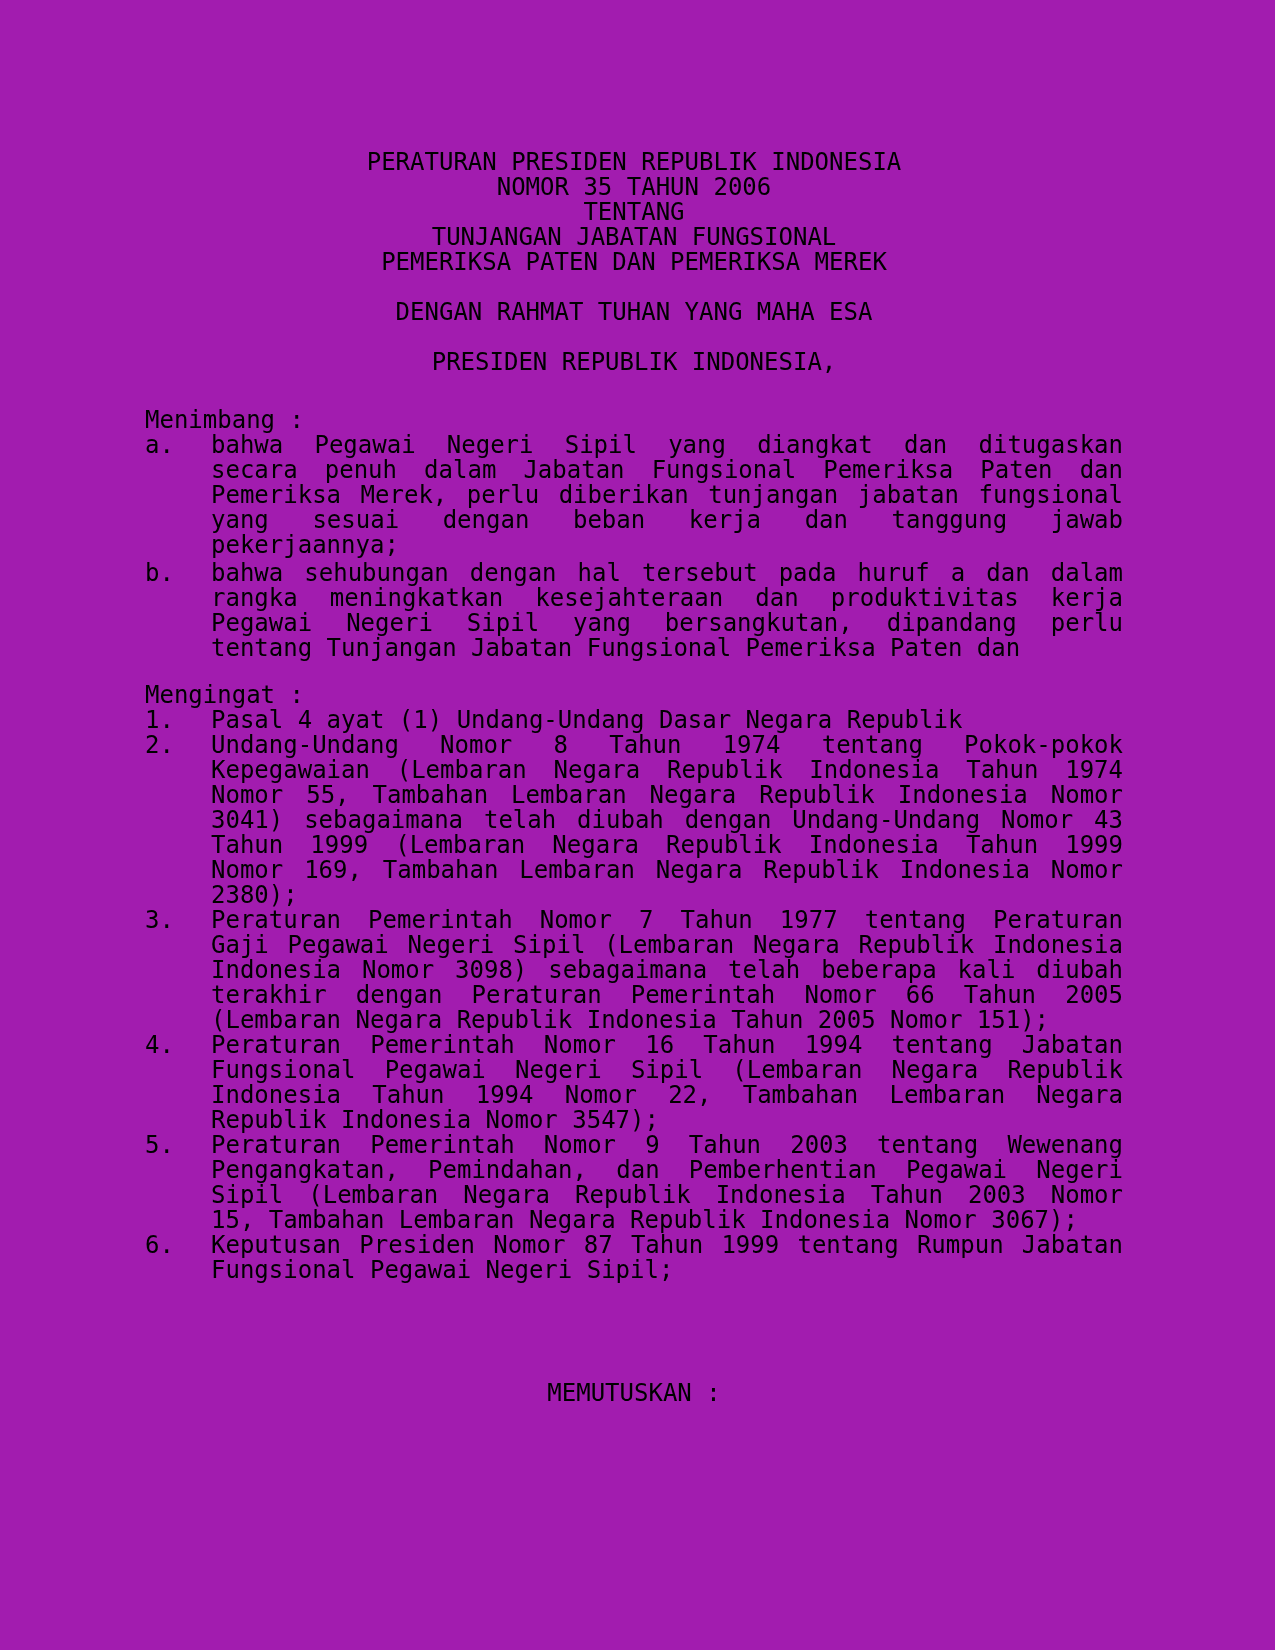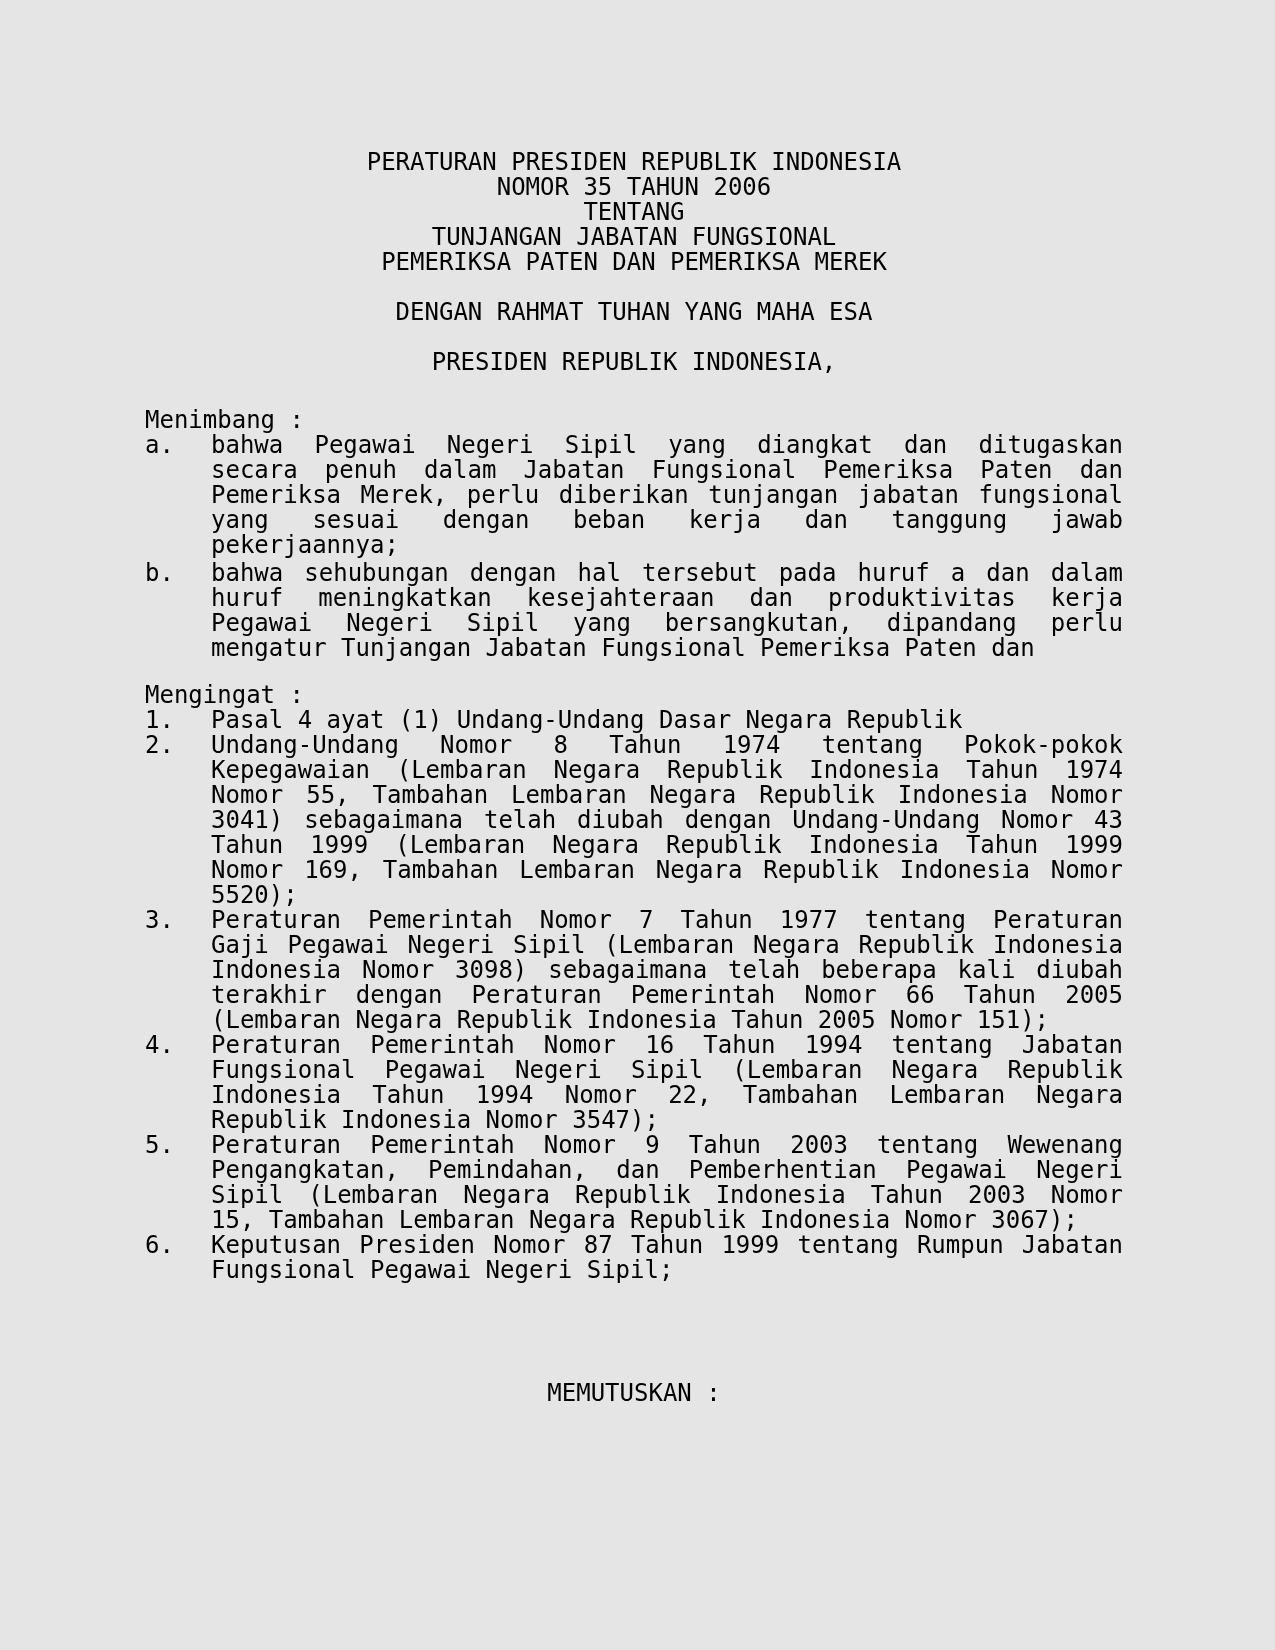--- a/index.html
+++ b/index.html
@@ -38,21 +38,21 @@
     flex: 1 1 auto;
     min-width: 0;
   }
   
   .justified > div { text-align: justify; text-align-last: justify; }
   .justified > div:last-child { text-align-last: left; }
 </style>
 </head>
 <body>
 
-<div class="page" style="background: #e5e5e5; color: rgb(0, 0, 0);">
+<div class="page" style="background: #a21caf; color: rgb(0, 0, 0);">
 
   <div class="title-block centered">
     <div>PERATURAN PRESIDEN REPUBLIK INDONESIA</div>
     <div>NOMOR 35 TAHUN 2006</div>
     <div>TENTANG</div>
     <div>TUNJANGAN JABATAN FUNGSIONAL</div>
     <div>PEMERIKSA PATEN DAN PEMERIKSA MEREK</div>
   </div>
 
   <div class="centered gap-above">DENGAN RAHMAT TUHAN YANG MAHA ESA</div>
@@ -69,23 +69,23 @@
             <div>secara penuh dalam Jabatan Fungsional Pemeriksa Paten dan</div>
             <div>Pemeriksa Merek, perlu diberikan tunjangan jabatan fungsional</div>
             <div>yang sesuai dengan beban kerja dan tanggung jawab</div>
             <div>pekerjaannya;</div>
           </div>
         </div>
         <div class="list-item">
           <span class="marker">b.</span>
           <div class="item-lines justified">
             <div>bahwa sehubungan dengan hal tersebut pada huruf a dan dalam</div>
-            <div>huruf meningkatkan kesejahteraan dan produktivitas kerja</div>
+            <div>rangka meningkatkan kesejahteraan dan produktivitas kerja</div>
             <div>Pegawai Negeri Sipil yang bersangkutan, dipandang perlu</div>
-            <div>mengatur Tunjangan Jabatan Fungsional Pemeriksa Paten dan</div>
+            <div>tentang Tunjangan Jabatan Fungsional Pemeriksa Paten dan</div>
           </div>
         </div>
       </div>
   </div>
 
   <div class="mengingat-section">
     <div class="section-label">Mengingat :</div>
     <div id="mengingat-items">
         <div class="list-item">
           <span class="marker">1.</span>
@@ -95,21 +95,21 @@
         </div>
         <div class="list-item">
           <span class="marker">2.</span>
           <div class="item-lines justified">
             <div>Undang-Undang Nomor 8 Tahun 1974 tentang Pokok-pokok</div>
             <div>Kepegawaian (Lembaran Negara Republik Indonesia Tahun 1974</div>
             <div>Nomor 55, Tambahan Lembaran Negara Republik Indonesia Nomor</div>
             <div>3041) sebagaimana telah diubah dengan Undang-Undang Nomor 43</div>
             <div>Tahun 1999 (Lembaran Negara Republik Indonesia Tahun 1999</div>
             <div>Nomor 169, Tambahan Lembaran Negara Republik Indonesia Nomor</div>
-            <div>5520);</div>
+            <div>2380);</div>
           </div>
         </div>
         <div class="list-item">
           <span class="marker">3.</span>
           <div class="item-lines justified">
             <div>Peraturan Pemerintah Nomor 7 Tahun 1977 tentang Peraturan</div>
             <div>Gaji Pegawai Negeri Sipil (Lembaran Negara Republik Indonesia</div>
             <div>Indonesia Nomor 3098) sebagaimana telah beberapa kali diubah</div>
             <div>terakhir dengan Peraturan Pemerintah Nomor 66 Tahun 2005</div>
             <div>(Lembaran Negara Republik Indonesia Tahun 2005 Nomor 151);</div>

